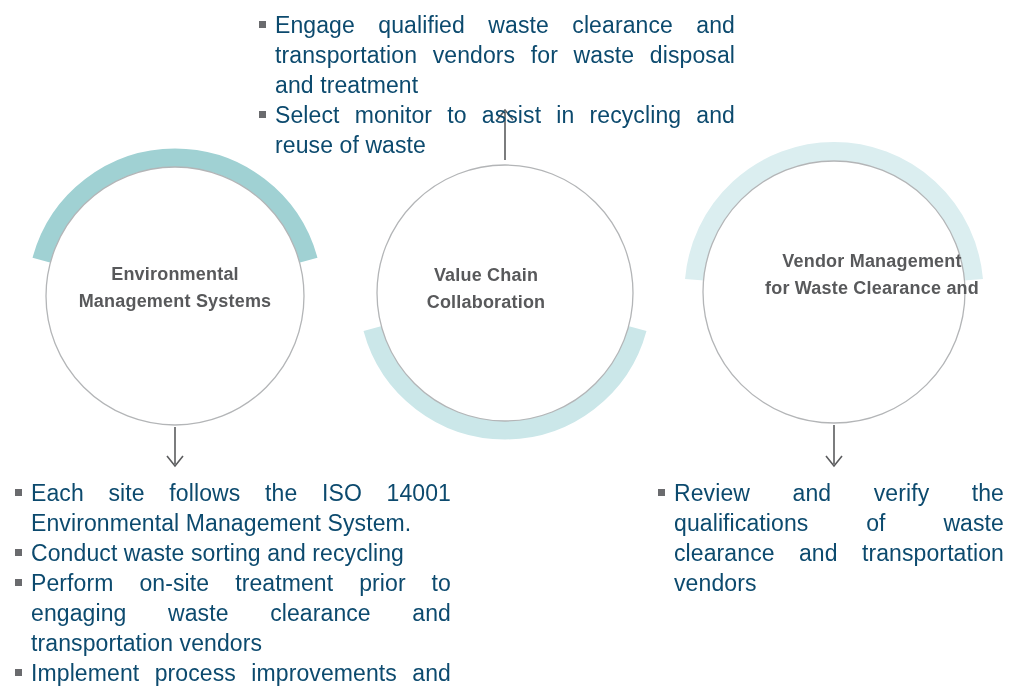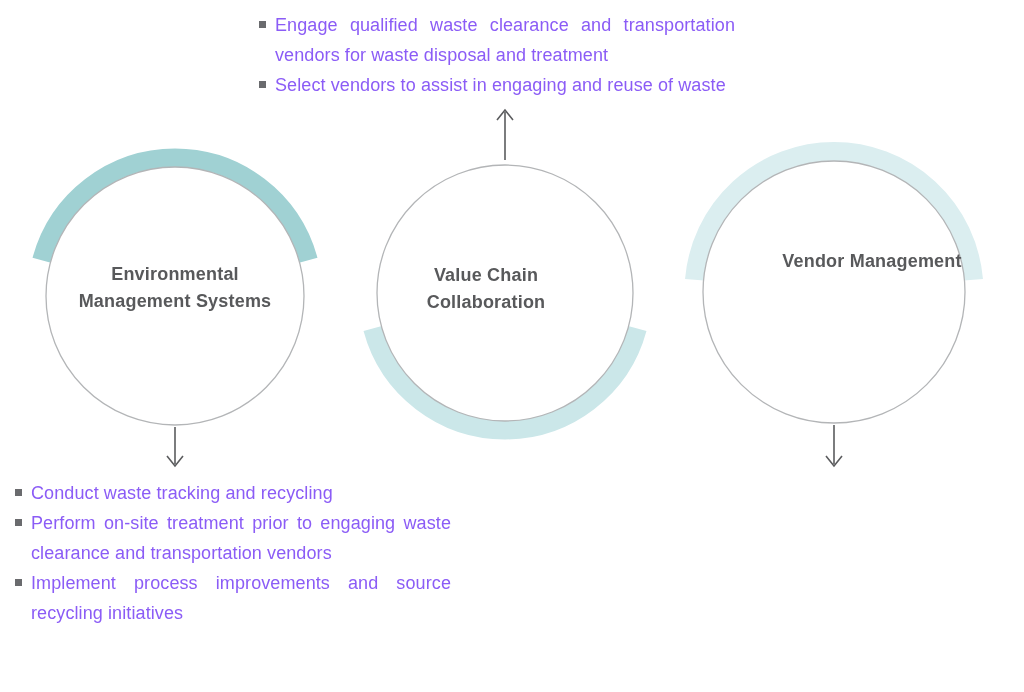--- a/index.html
+++ b/index.html
@@ -18,23 +18,23 @@
     text-align: center;
     font-weight: 700;
     font-size: 18px;
     line-height: 27px;
     color: #58595b;
     letter-spacing: 0.2px;
   }
   .notes {
     position: absolute;
     list-style: none;
-    font-size: 18px;
+    font-size: 23px;
     line-height: 30px;
-    color: #8b5cf6;
+    color: #0c4a6e;
     letter-spacing: 0.1px;
   }
   .notes li { display: flex; }
   .notes .sq {
     width: 7px; height: 7px;
     background: #6a6b6e;
     margin-top: 11px;
     margin-right: 9px;
     flex: none;
   }
@@ -78,44 +78,53 @@
   <div class="circle-title title-establishing">
     <div>Environmental</div>
     <div>Management Systems</div>
   </div>
   <div class="circle-title title-valuechain">
     <div>Value Chain</div>
     <div>Collaboration</div>
   </div>
   <div class="circle-title title-vendor">
     <div>Vendor Management</div>
+    <div>for Waste Clearance and</div>
   </div>
 
   <ul class="notes notes-top">
     <li>
       <span class="sq"></span>
       <span class="txt">Engage qualified waste clearance and transportation vendors for waste disposal and treatment</span>
     </li>
     <li>
       <span class="sq"></span>
-      <span class="txt">Select vendors to assist in engaging and reuse of waste</span>
+      <span class="txt">Select monitor to assist in recycling and reuse of waste</span>
     </li>
   </ul>
 
   <ul class="notes notes-bl">
     <li>
       <span class="sq"></span>
-      <span class="txt">Conduct waste tracking and recycling</span>
+      <span class="txt">Each site follows the ISO 14001 Environmental Management System.</span>
+    </li>
+    <li>
+      <span class="sq"></span>
+      <span class="txt">Conduct waste sorting and recycling</span>
     </li>
     <li>
       <span class="sq"></span>
       <span class="txt">Perform on-site treatment prior to engaging waste clearance and transportation vendors</span>
     </li>
     <li>
       <span class="sq"></span>
       <span class="txt">Implement process improvements and source recycling initiatives</span>
     </li>
   </ul>
 
   <ul class="notes notes-br">
+    <li>
+      <span class="sq"></span>
+      <span class="txt">Review and verify the qualifications of waste clearance and transportation vendors</span>
+    </li>
   </ul>
 
 </div>
 
 </body></html>

